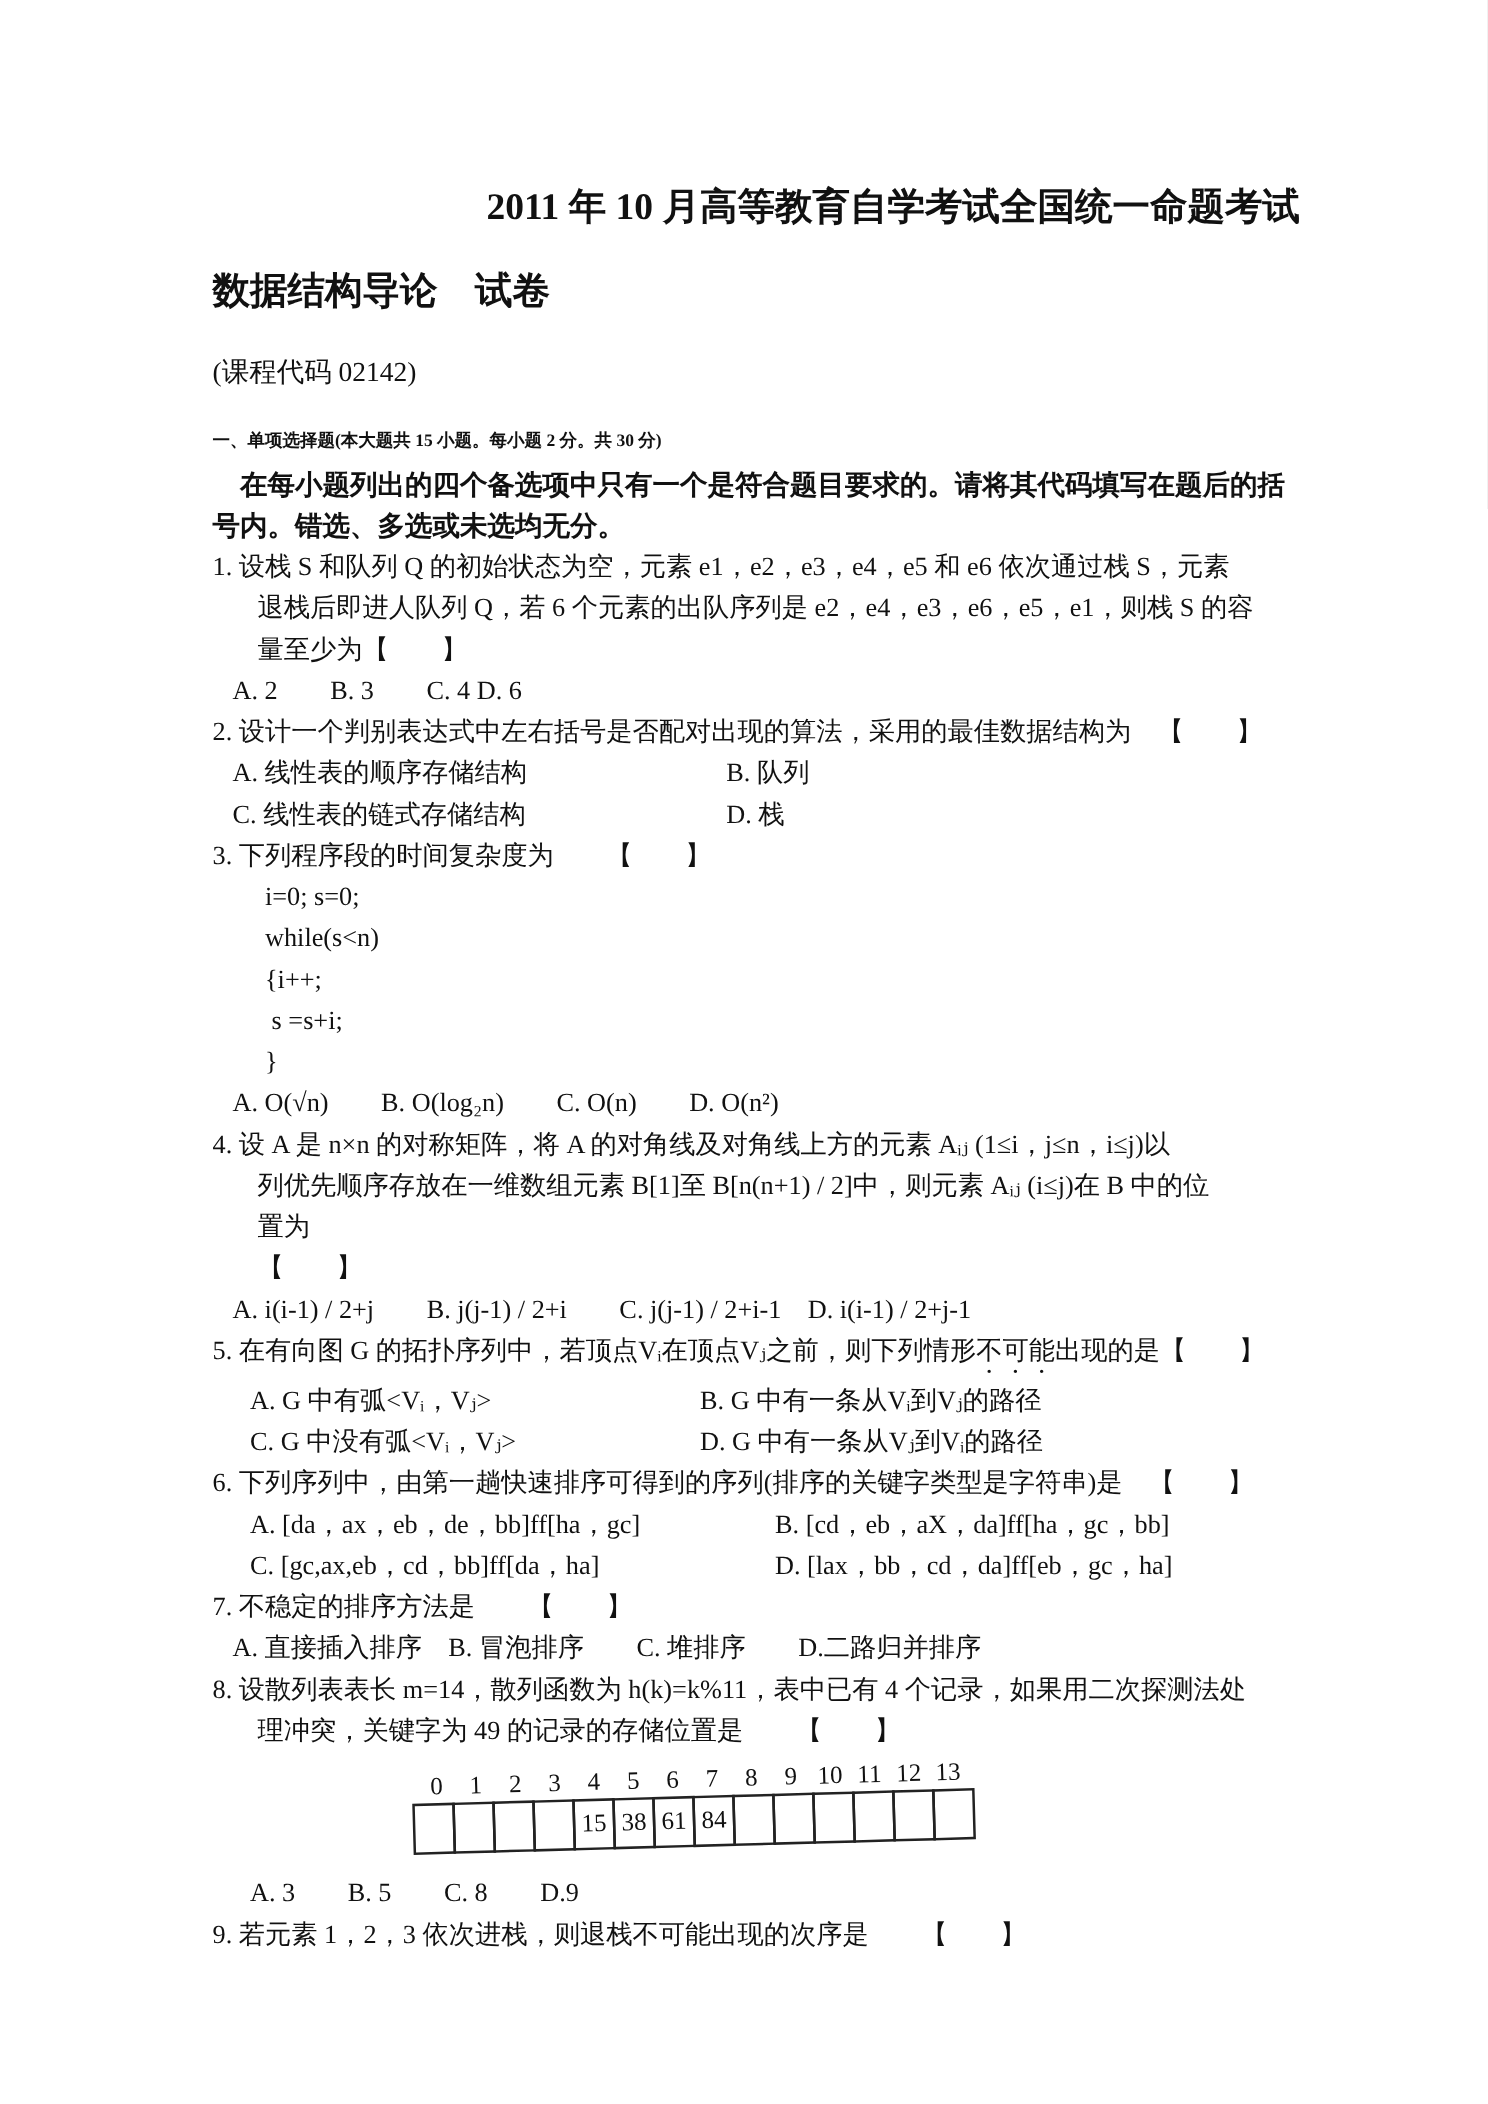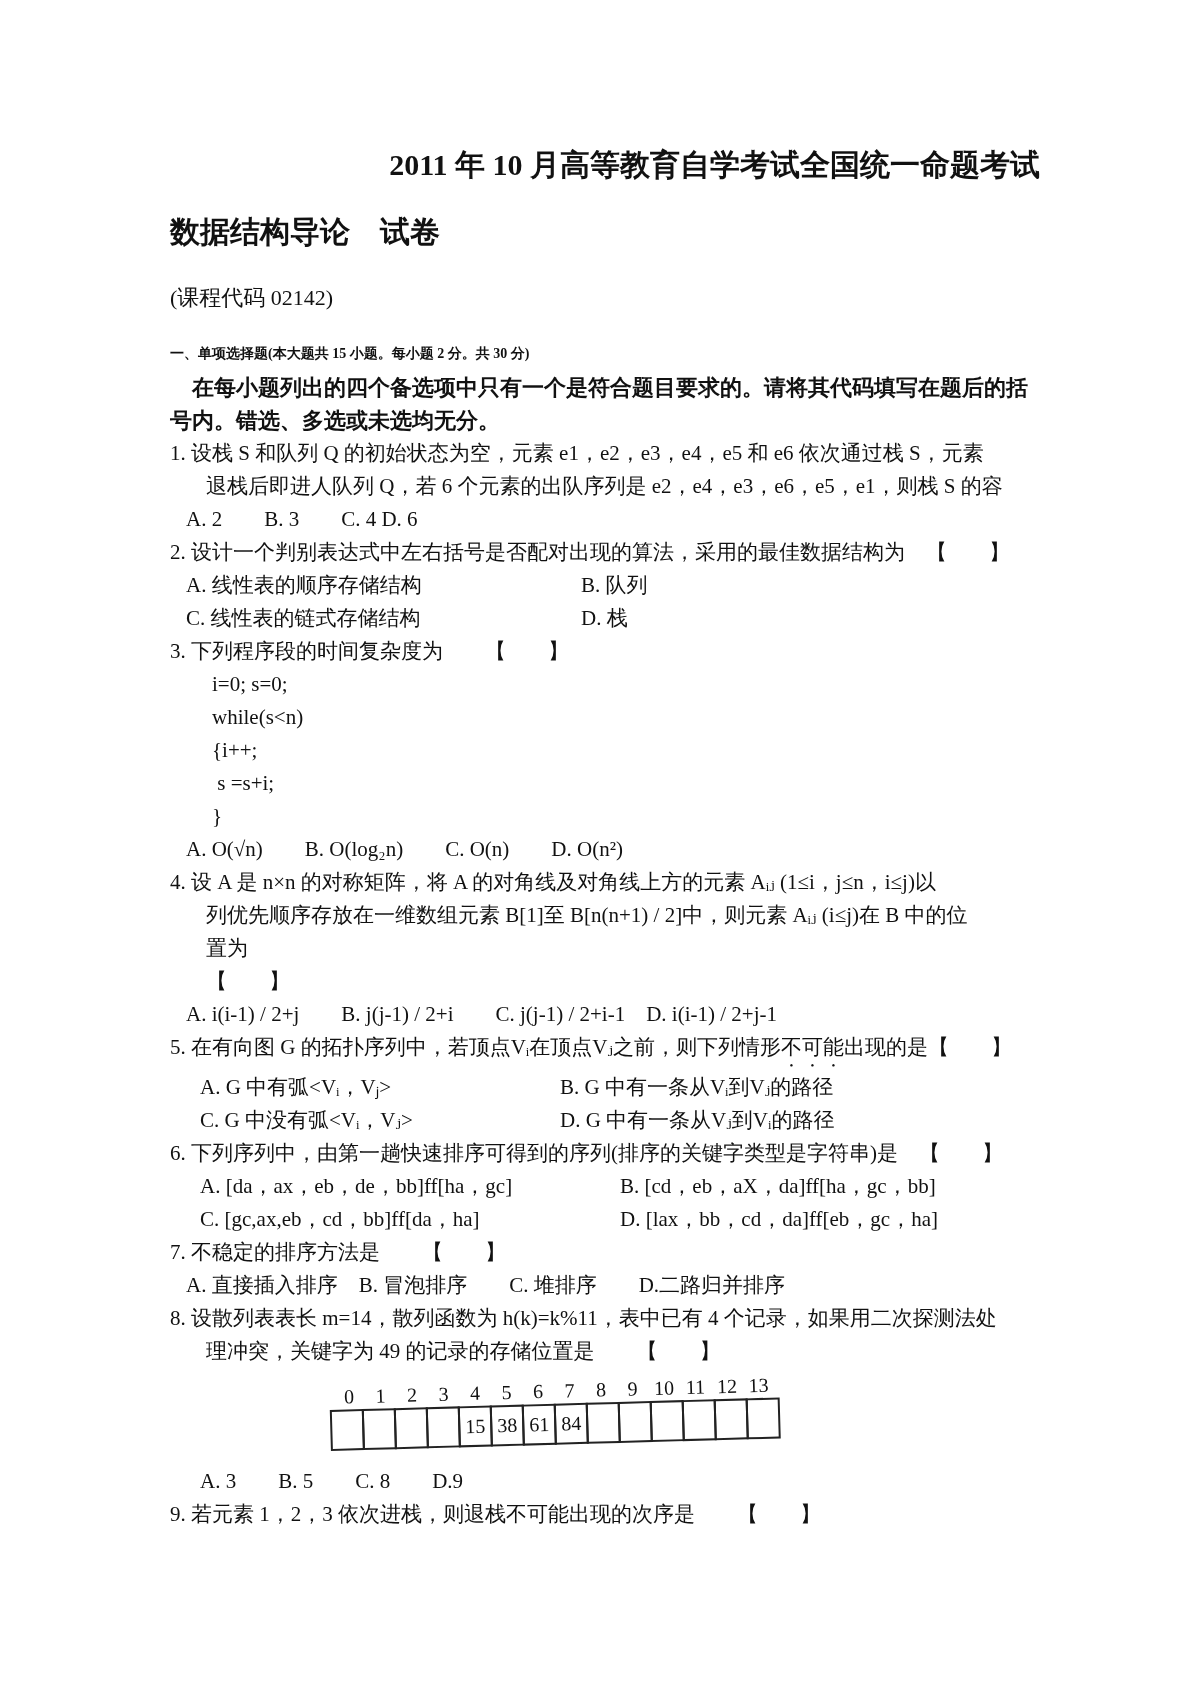--- a/index.html
+++ b/index.html
@@ -58,20 +58,21 @@
   <div class="title1">2011 年 10 月高等教育自学考试全国统一命题考试</div>
   <div class="title2">数据结构导论　试卷</div>
   <div class="course">(课程代码 02142)</div>
 
   <div class="sec-head">一、单项选择题(本大题共 15 小题。每小题 2 分。共 30 分)</div>
   <div class="instr-line indent1">在每小题列出的四个备选项中只有一个是符合题目要求的。请将其代码填写在题后的括</div>
   <div class="instr-line">号内。错选、多选或未选均无分。</div>
 
   <div class="q-line">1. 设栈 S 和队列 Q 的初始状态为空，元素 e1，e2，e3，e4，e5 和 e6 依次通过栈 S，元素</div>
   <div class="q-line cont">退栈后即进人队列 Q，若 6 个元素的出队序列是 e2，e4，e3，e6，e5，e1，则栈 S 的容</div>
+  <div class="q-line cont">量至少为【　　】</div>
   <div class="q-line opt">A. 2　　B. 3　　C. 4 D. 6</div>
 
   <div class="q-line">2. 设计一个判别表达式中左右括号是否配对出现的算法，采用的最佳数据结构为　【　　】</div>
   <div class="q-line opt two-col">
     <span class="col1" style="width:395px;">A. 线性表的顺序存储结构</span>
     <span>B. 队列</span>
   </div>
   <div class="q-line opt two-col">
     <span class="col1" style="width:395px;">C. 线性表的链式存储结构</span>
     <span>D. 栈</span>
@@ -86,21 +87,21 @@
   <div class="q-line opt">A. O(√n)　　B. O(log₂n)　　C. O(n)　　D. O(n²)</div>
 
   <div class="q-line">4. 设 A 是 n×n 的对称矩阵，将 A 的对角线及对角线上方的元素 Aᵢⱼ (1≤i，j≤n，i≤j)以</div>
   <div class="q-line cont">列优先顺序存放在一维数组元素 B[1]至 B[n(n+1) / 2]中，则元素 Aᵢⱼ (i≤j)在 B 中的位</div>
   <div class="q-line cont">置为</div>
   <div class="q-line cont">【　　】</div>
   <div class="q-line opt">A. i(i-1) / 2+j　　B. j(j-1) / 2+i　　C. j(j-1) / 2+i-1　D. i(i-1) / 2+j-1</div>
 
   <div class="q-line"><span>5. 在有向图 G 的拓扑序列中，若顶点Vᵢ在顶点Vⱼ之前，则下列情形</span><span class="em-dots">不可能</span><span>出现的是【　　】</span></div>
   <div class="q-line opt2 two-col">
-    <span class="col1" style="width:360px;font-family:Liberation Serif, serif;">A. G 中有弧&lt;Vᵢ，Vⱼ&gt;</span>
+    <span class="col1" style="width:360px;">A. G 中有弧&lt;Vᵢ，Vⱼ&gt;</span>
     <span>B. G 中有一条从Vᵢ到Vⱼ的路径</span>
   </div>
   <div class="q-line opt2 two-col">
     <span class="col1" style="width:360px;">C. G 中没有弧&lt;Vᵢ，Vⱼ&gt;</span>
     <span>D. G 中有一条从Vⱼ到Vᵢ的路径</span>
   </div>
 
   <div class="q-line">6. 下列序列中，由第一趟快速排序可得到的序列(排序的关键字类型是字符串)是　【　　】</div>
   <div class="q-line opt2 two-col">
     <span class="col1" style="width:420px;">A. [da，ax，eb，de，bb]ff[ha，gc]</span>

